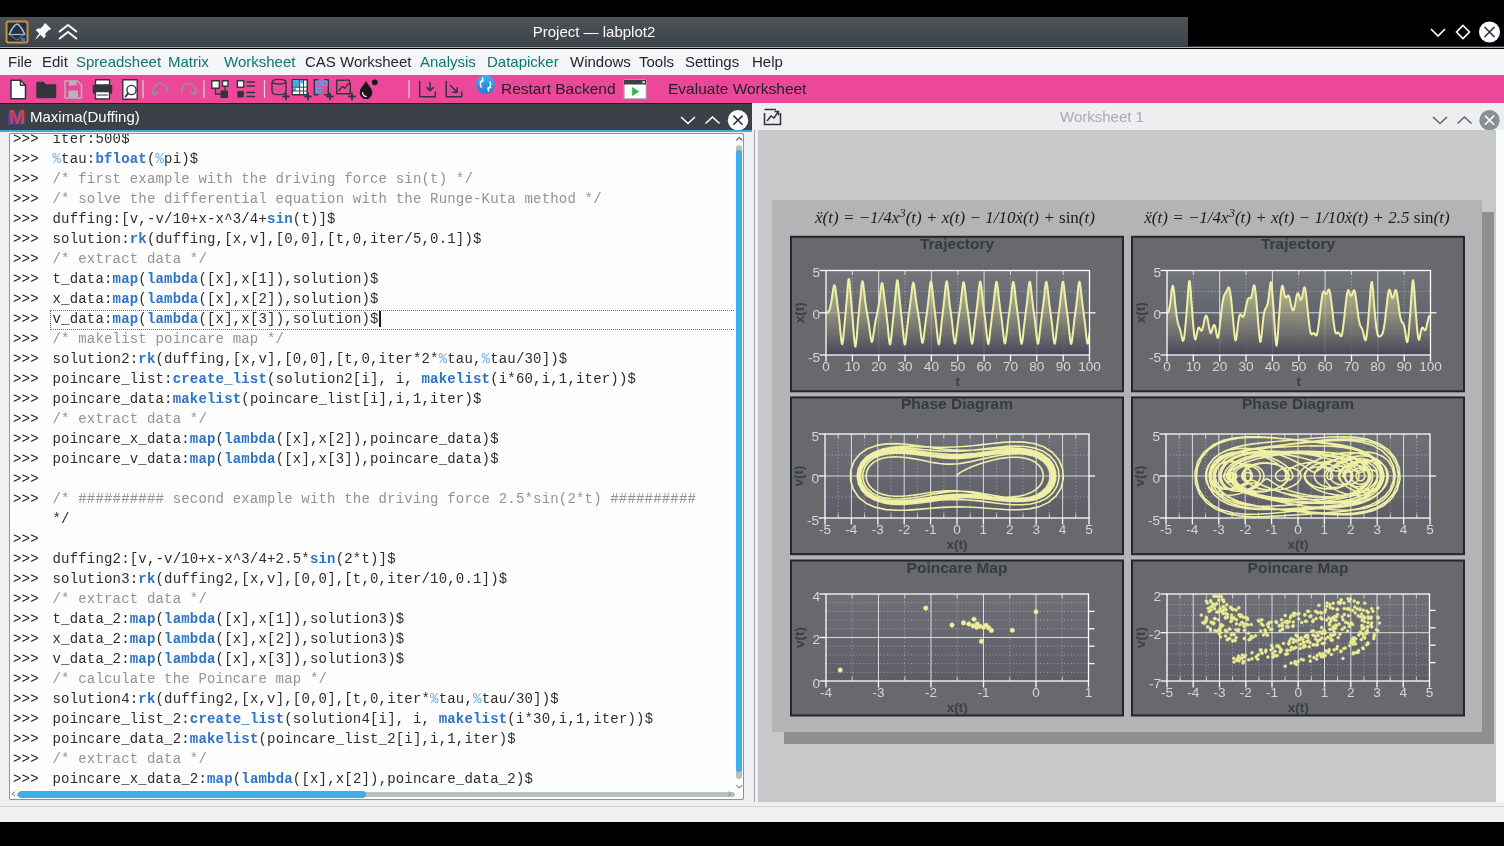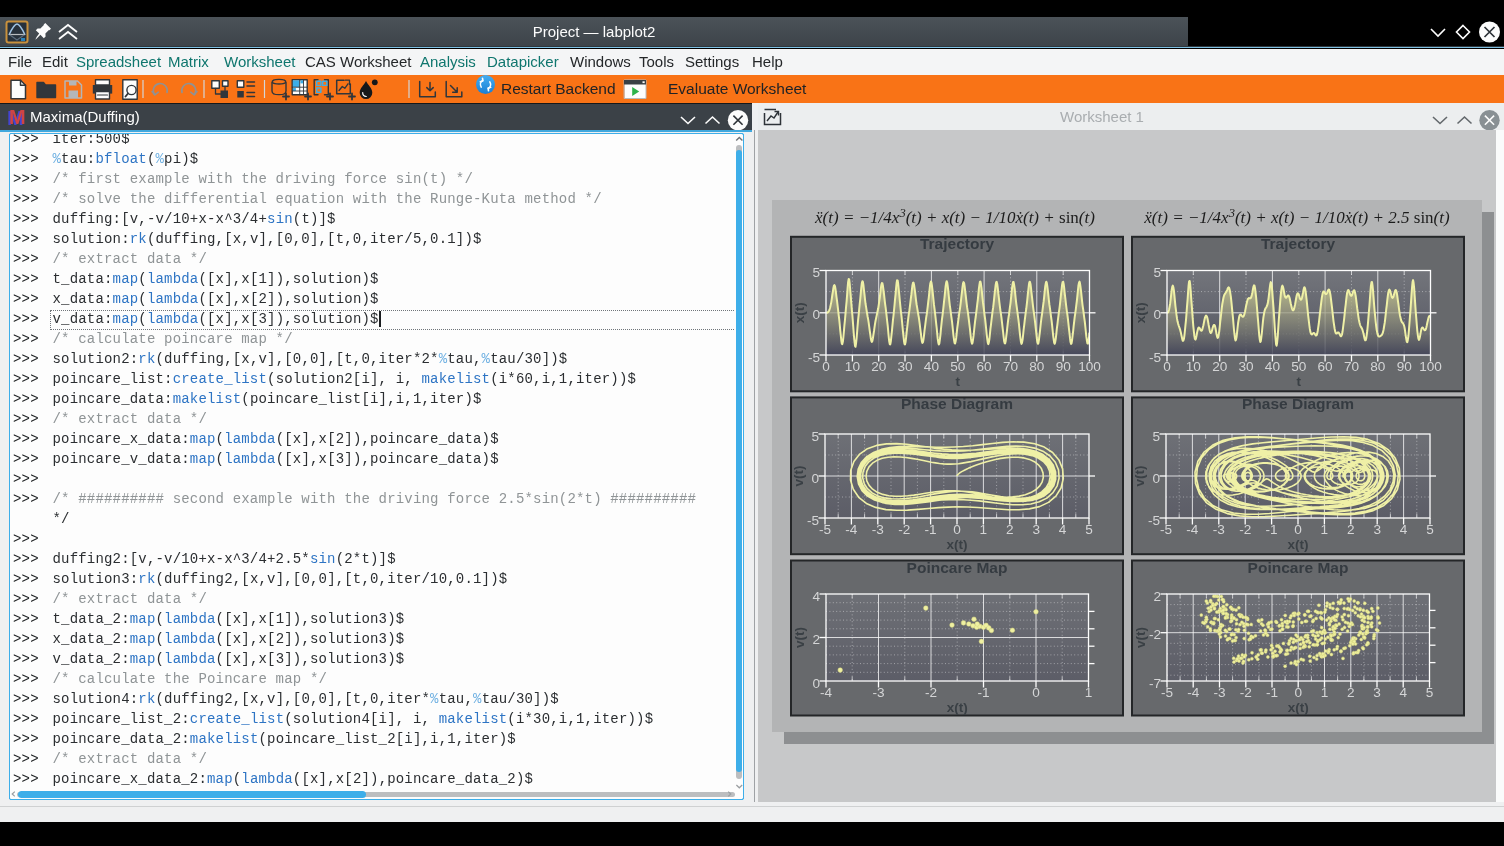--- a/index.html
+++ b/index.html
@@ -3,35 +3,35 @@
 *{margin:0;padding:0;box-sizing:border-box}
 html,body{width:1504px;height:846px;overflow:hidden;background:#000;font-family:"Liberation Sans",sans-serif}
 .abs{position:absolute}
 #titlebar{position:absolute;left:0;top:17px;width:1188px;height:30px;background:linear-gradient(#4b5258,#3d4349)}
 #titlebar .title{position:absolute;left:0;top:0;width:100%;text-align:center;line-height:30px;font-size:15px;color:#fcfcfc}
 #tbedge{position:absolute;left:0;top:45.7px;width:1504px;height:1.3px;background:#30363b}
 #blueline{position:absolute;left:0;top:47px;width:1504px;height:1px;background:#7dc0e3}
 #menubar{position:absolute;left:0;top:48.5px;width:1504px;height:26.5px;background:#f4f5f6}
 #menubar span{position:absolute;top:0;line-height:26px;font-size:15px;color:#242729}
 #menubar span.dis{color:#0f766e}
-#toolbar{position:absolute;left:0;top:75px;width:1504px;height:28px;background:#f97316}
+#toolbar{position:absolute;left:0;top:75px;width:1504px;height:28px;background:#ec4899}
 #toolbar .lbl{position:absolute;top:0;line-height:28px;font-size:15.5px;color:#202326}
 #darkline{position:absolute;left:0;top:103px;width:753px;height:1px;background:#15181a}
 
 #lheader{position:absolute;left:0;top:104px;width:752px;height:26px;background:#3b4147}
 #lheader .t{position:absolute;left:30px;width:642px;line-height:26px;font-size:15px;color:#fdfdfd}
 #lpanel{position:absolute;left:0;top:130px;width:752px;height:691px;background:#eff0f1}
 #lfocus{position:absolute;left:9px;top:3px;width:735px;height:667px;border:1px solid #3daee9;border-radius:2px;background:#fdfdfd}
 #ltext{position:absolute;left:10px;top:4px;width:725px;height:665px;background:#fdfdfd;overflow:hidden}
 .row{position:absolute;left:0;width:726px;height:20px;line-height:20px;font-family:"Liberation Mono",monospace;font-size:14px;letter-spacing:0.18px;color:#2b2e31;white-space:pre}
 .row .pr{position:absolute;left:3px;color:#202325}
 .row .cd{position:absolute;left:42.5px}
 .row.cur::after{content:"";position:absolute;left:40px;top:0.5px;width:684px;height:18px;border:1px dotted #70757a}
 .row.cur::before{content:"";position:absolute;left:369px;top:2px;width:1.5px;height:16px;background:#1a1d1f}
-.fn{color:#2d74c4;font-weight:normal}
+.fn{color:#2d74c4;font-weight:bold}
 .cm{color:#8f9496}
 .pc{color:#6eb0e2}
 
 .vtrack{position:absolute;left:736px;top:15px;width:6px;height:634px;background:#bcbec0;border-radius:3px}
 .vhandle{position:absolute;left:736px;top:19.5px;width:6px;height:622px;background:#3daee9;border-radius:3px}
 .htrack{position:absolute;left:16.5px;top:661.5px;width:718.5px;height:5.5px;background:#bcbec0;border-radius:2.7px}
 .hhandle{position:absolute;left:18px;top:660.5px;width:348px;height:7px;background:#3daee9;border-radius:3.5px}
 
 #split{position:absolute;left:752px;top:103px;width:6px;height:699px;background:#eff0f1}
 #splitl{position:absolute;left:753.5px;top:130px;width:1.5px;height:672px;background:#9fa2a5}
@@ -260,21 +260,21 @@
       <div class="row" style="top:-5px"><span class="pr">&gt;&gt;&gt;</span><span class="cd">iter:500$</span></div>
       <div class="row" style="top:15px"><span class="pr">&gt;&gt;&gt;</span><span class="cd"><span class="pc">%</span>tau:<span class="fn">bfloat</span>(<span class="pc">%</span>pi)$</span></div>
       <div class="row" style="top:35px"><span class="pr">&gt;&gt;&gt;</span><span class="cd"><span class="cm">/* first example with the driving force sin(t) */</span></span></div>
       <div class="row" style="top:55px"><span class="pr">&gt;&gt;&gt;</span><span class="cd"><span class="cm">/* solve the differential equation with the Runge-Kuta method */</span></span></div>
       <div class="row" style="top:75px"><span class="pr">&gt;&gt;&gt;</span><span class="cd">duffing:[v,-v/10+x-x^3/4+<span class="fn">sin</span>(t)]$</span></div>
       <div class="row" style="top:95px"><span class="pr">&gt;&gt;&gt;</span><span class="cd">solution:<span class="fn">rk</span>(duffing,[x,v],[0,0],[t,0,iter/5,0.1])$</span></div>
       <div class="row" style="top:115px"><span class="pr">&gt;&gt;&gt;</span><span class="cd"><span class="cm">/* extract data */</span></span></div>
       <div class="row" style="top:135px"><span class="pr">&gt;&gt;&gt;</span><span class="cd">t_data:<span class="fn">map</span>(<span class="fn">lambda</span>([x],x[1]),solution)$</span></div>
       <div class="row" style="top:155px"><span class="pr">&gt;&gt;&gt;</span><span class="cd">x_data:<span class="fn">map</span>(<span class="fn">lambda</span>([x],x[2]),solution)$</span></div>
       <div class="row cur" style="top:175px"><span class="pr">&gt;&gt;&gt;</span><span class="cd">v_data:<span class="fn">map</span>(<span class="fn">lambda</span>([x],x[3]),solution)$</span></div>
-      <div class="row" style="top:195px"><span class="pr">&gt;&gt;&gt;</span><span class="cd"><span class="cm">/* calculate poincare map */</span></span></div>
+      <div class="row" style="top:195px"><span class="pr">&gt;&gt;&gt;</span><span class="cd"><span class="cm">/* makelist poincare map */</span></span></div>
       <div class="row" style="top:215px"><span class="pr">&gt;&gt;&gt;</span><span class="cd">solution2:<span class="fn">rk</span>(duffing,[x,v],[0,0],[t,0,iter*2*<span class="pc">%</span>tau,<span class="pc">%</span>tau/30])$</span></div>
       <div class="row" style="top:235px"><span class="pr">&gt;&gt;&gt;</span><span class="cd">poincare_list:<span class="fn">create_list</span>(solution2[i], i, <span class="fn">makelist</span>(i*60,i,1,iter))$</span></div>
       <div class="row" style="top:255px"><span class="pr">&gt;&gt;&gt;</span><span class="cd">poincare_data:<span class="fn">makelist</span>(poincare_list[i],i,1,iter)$</span></div>
       <div class="row" style="top:275px"><span class="pr">&gt;&gt;&gt;</span><span class="cd"><span class="cm">/* extract data */</span></span></div>
       <div class="row" style="top:295px"><span class="pr">&gt;&gt;&gt;</span><span class="cd">poincare_x_data:<span class="fn">map</span>(<span class="fn">lambda</span>([x],x[2]),poincare_data)$</span></div>
       <div class="row" style="top:315px"><span class="pr">&gt;&gt;&gt;</span><span class="cd">poincare_v_data:<span class="fn">map</span>(<span class="fn">lambda</span>([x],x[3]),poincare_data)$</span></div>
       <div class="row" style="top:335px"><span class="pr">&gt;&gt;&gt;</span><span class="cd"></span></div>
       <div class="row" style="top:355px"><span class="pr">&gt;&gt;&gt;</span><span class="cd"><span class="cm">/* ########## second example with the driving force 2.5*sin(2*t) ##########</span></span></div>
       <div class="row" style="top:375px"><span class="cd">*/</span></div>
       <div class="row" style="top:395px"><span class="pr">&gt;&gt;&gt;</span><span class="cd"></span></div>

